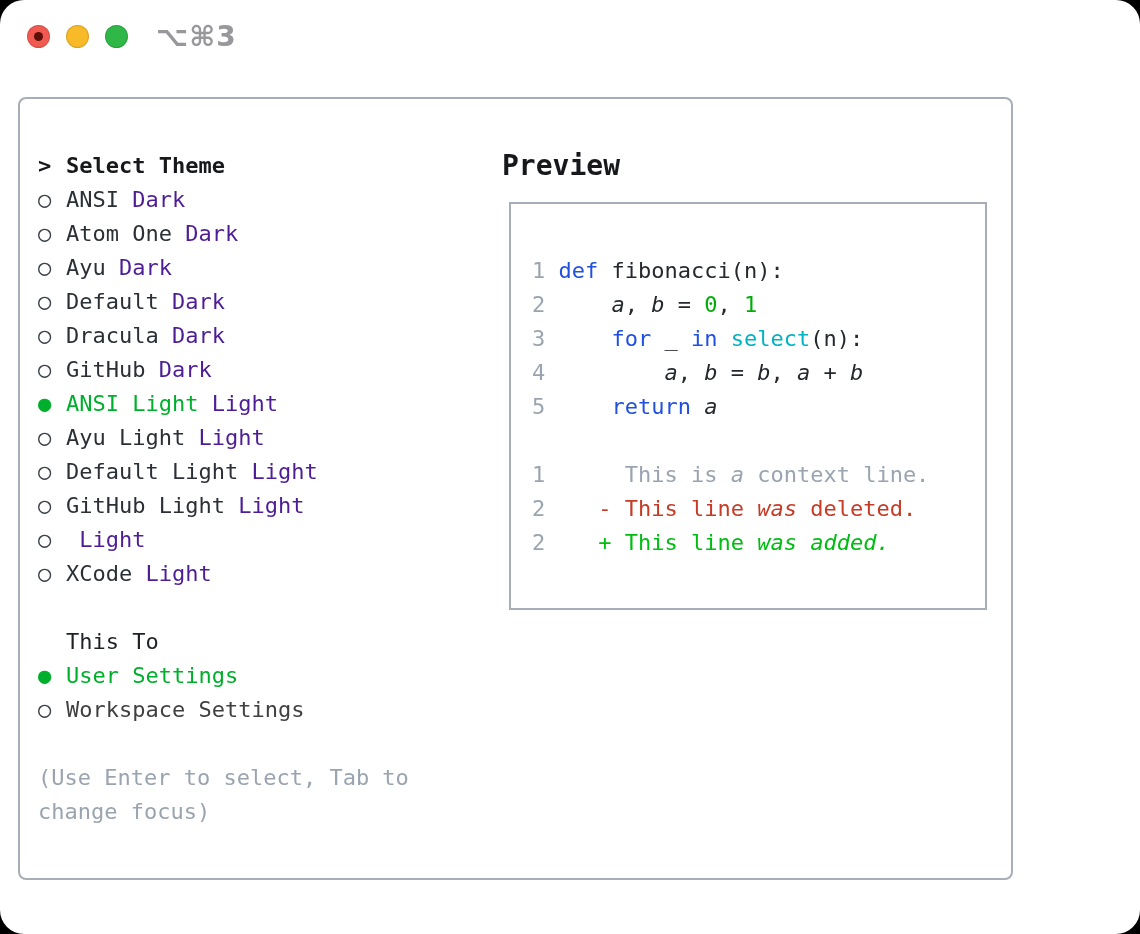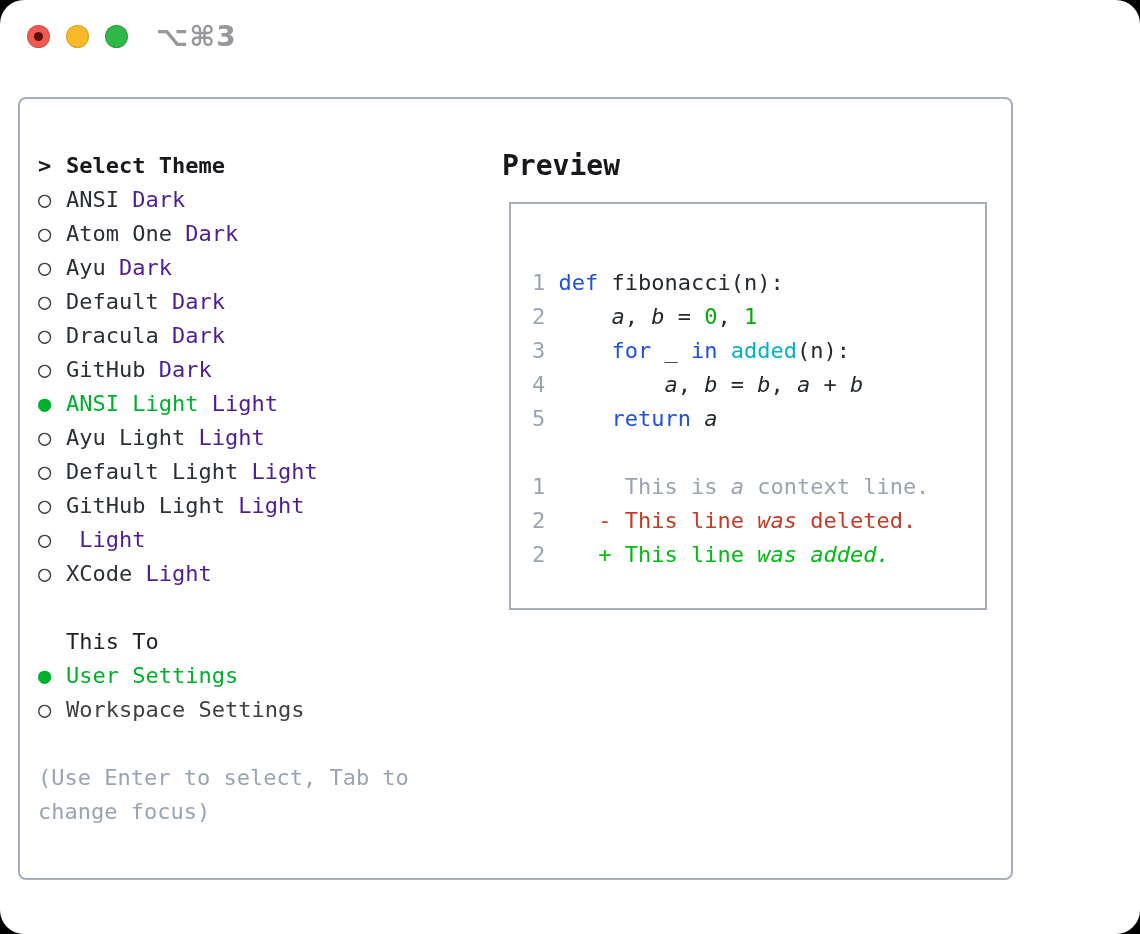--- a/index.html
+++ b/index.html
@@ -36,21 +36,21 @@
   .sel .bullet-cell,.sel .name{color:var(--green-sel);}
   .subhdr{color:#1d2126;}
   .opt-label{color:#404040;}
   .help{color:#9aa4b1;}
   
   .preview-title{position:absolute;left:482px;top:50px;height:34px;line-height:34px;font-size:28px;font-weight:bold;color:#16181b;}
   .preview-box{
     position:absolute;left:489px;top:103px;width:478px;height:408px;
     border:2px solid #a7aeb8;box-sizing:border-box;overflow:hidden;
   }
-  .code-area{position:absolute;left:21px;top:62px;}
+  .code-area{position:absolute;left:21px;top:50px;}
   .code-line{height:34px;line-height:34px;font-size:22px;white-space:pre;}
   .ln{color:#9aa4b1;}
   .pl{color:#24292e;}
   .it{color:#24292e;font-style:italic;}
   .kw{color:var(--kw);}
   .lit{color:var(--lit);}
   .fn{color:var(--fn);}
   .ctx{color:#9aa4b1;}
   .ctx-it{color:#9aa4b1;font-style:italic;}
   .del{color:var(--del);}
@@ -110,21 +110,21 @@
       <div class="row help">(Use Enter to select, Tab to</div>
       <div class="row help">change focus)</div>
     </div>
 
     <div class="preview-title">Preview</div>
 
     <div class="preview-box">
       <div class="code-area" id="code-area">
           <div class="code-line"><span class="ln">1 </span><span class="kw">def</span><span class="pl"> fibonacci(n):</span></div>
           <div class="code-line"><span class="ln">2 </span><span class="pl">    </span><span class="it">a</span><span class="pl">, </span><span class="it">b</span><span class="pl"> = </span><span class="lit">0</span><span class="pl">, </span><span class="lit">1</span></div>
-          <div class="code-line"><span class="ln">3 </span><span class="pl">    </span><span class="kw">for</span><span class="pl"> _ </span><span class="kw">in</span><span class="pl"> </span><span class="fn">added</span><span class="pl">(n):</span></div>
+          <div class="code-line"><span class="ln">3 </span><span class="pl">    </span><span class="kw">for</span><span class="pl"> _ </span><span class="kw">in</span><span class="pl"> </span><span class="fn">select</span><span class="pl">(n):</span></div>
           <div class="code-line"><span class="ln">4 </span><span class="pl">        </span><span class="it">a</span><span class="pl">, </span><span class="it">b</span><span class="pl"> = </span><span class="it">b</span><span class="pl">, </span><span class="it">a</span><span class="pl"> + </span><span class="it">b</span></div>
           <div class="code-line"><span class="ln">5 </span><span class="pl">    </span><span class="kw">return</span><span class="pl"> </span><span class="it">a</span></div>
           <div class="code-line">&nbsp;</div>
           <div class="code-line"><span class="ln">1 </span><span class="ctx">     This is </span><span class="ctx-it">a</span><span class="ctx"> context line.</span></div>
           <div class="code-line"><span class="ln">2 </span><span class="del">   - This line </span><span class="del-it">was</span><span class="del"> deleted.</span></div>
           <div class="code-line"><span class="ln">2 </span><span class="add">   + This line </span><span class="add-it">was</span><span class="add"> </span><span class="add-it">added.</span></div>
         </div>
     </div>
 
   </div>

